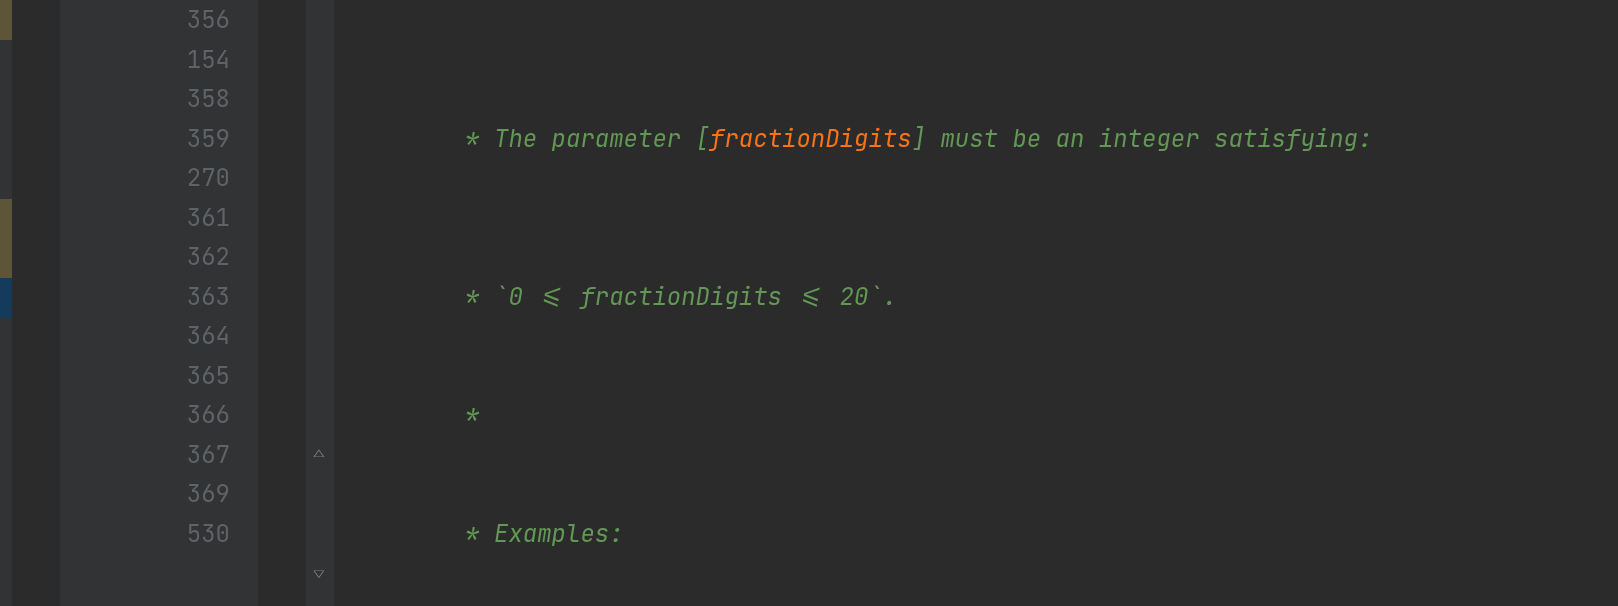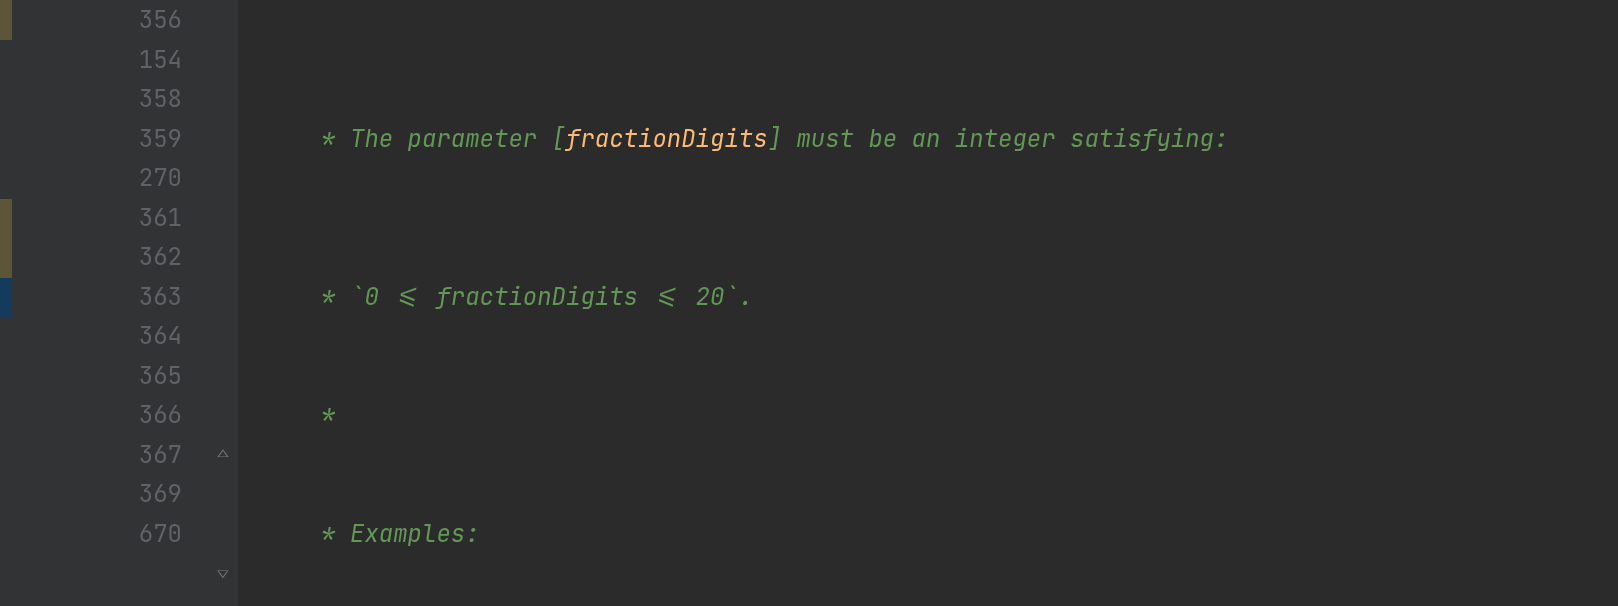--- a/index.html
+++ b/index.html
@@ -12,20 +12,21 @@
     font-style: italic;
     color: #8c8c8c;
     overflow: hidden;
   }
 
   .editor {
     display: flex;
     width: 100%;
     height: 100%;
     position: relative;
+    gap: 48px;
   }
 
   .marker-bar {
     width: 12px;
     height: 100%;
     background: #313335;
     flex: 0 0 12px;
     position: relative;
   }
   .marker {
@@ -80,21 +81,21 @@
     line-height: 39.5px;
     font-style: normal;
   }
   .code .line {
     height: 39.5px;
     padding-left: 40px;
     position: relative;
   }
 
   .doc      { color: #629755; font-style: italic; }
-  .doclink  { color: #fdba74; font-style: italic; }
+  .doclink  { color: #f97316; font-style: italic; }
 </style>
 </head>
 <body>
 
 <div class="editor">
 
   <div class="marker-bar">
     <div class="marker yellow row356"></div>
     <div class="marker yellow row361"></div>
     <div class="marker yellow row362"></div>
@@ -108,21 +109,21 @@
     <span class="ln">359</span>
     <span class="ln">270</span>
     <span class="ln">361</span>
     <span class="ln">362</span>
     <span class="ln">363</span>
     <span class="ln">364</span>
     <span class="ln">365</span>
     <span class="ln">366</span>
     <span class="ln">367</span>
     <span class="ln">369</span>
-    <span class="ln">670</span>
+    <span class="ln">530</span>
   </div>
 
   <div class="fold-bar">
     <div class="fold up" style="top:443px"></div>
     <div class="fold down" style="top:564px"></div>
   </div>
 
   <div class="code">
 
     <div class="line"><span class="doc"><span>   * The parameter [</span><span class="doclink">fractionDigits</span><span>] must be an integer satisfying:</span></span></div>

